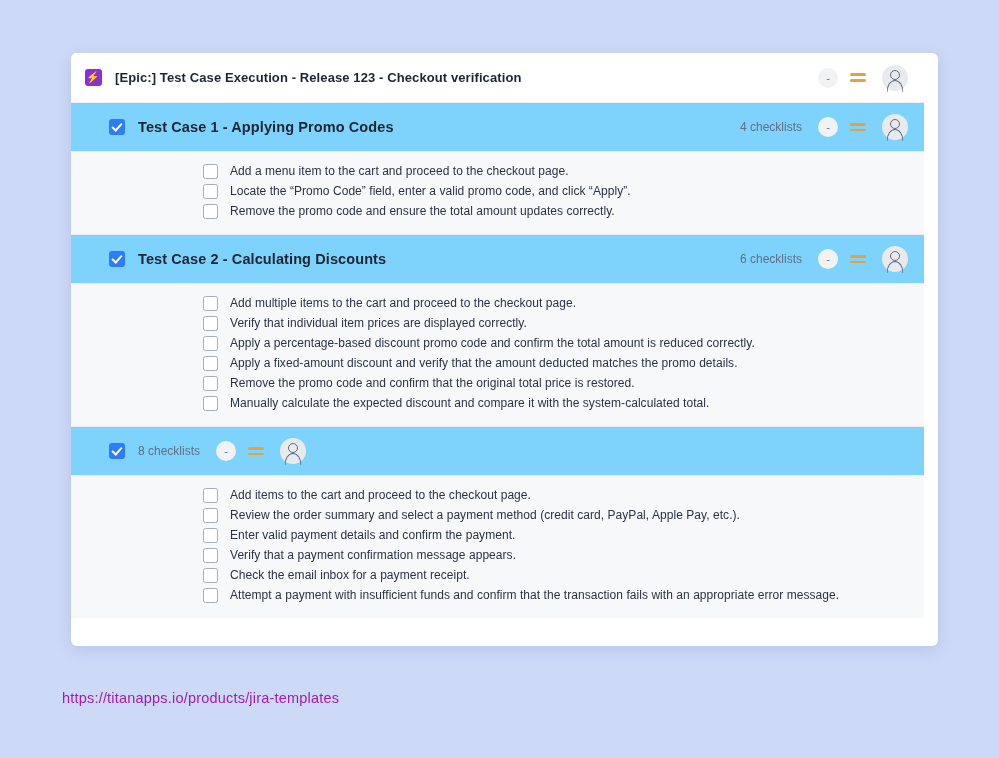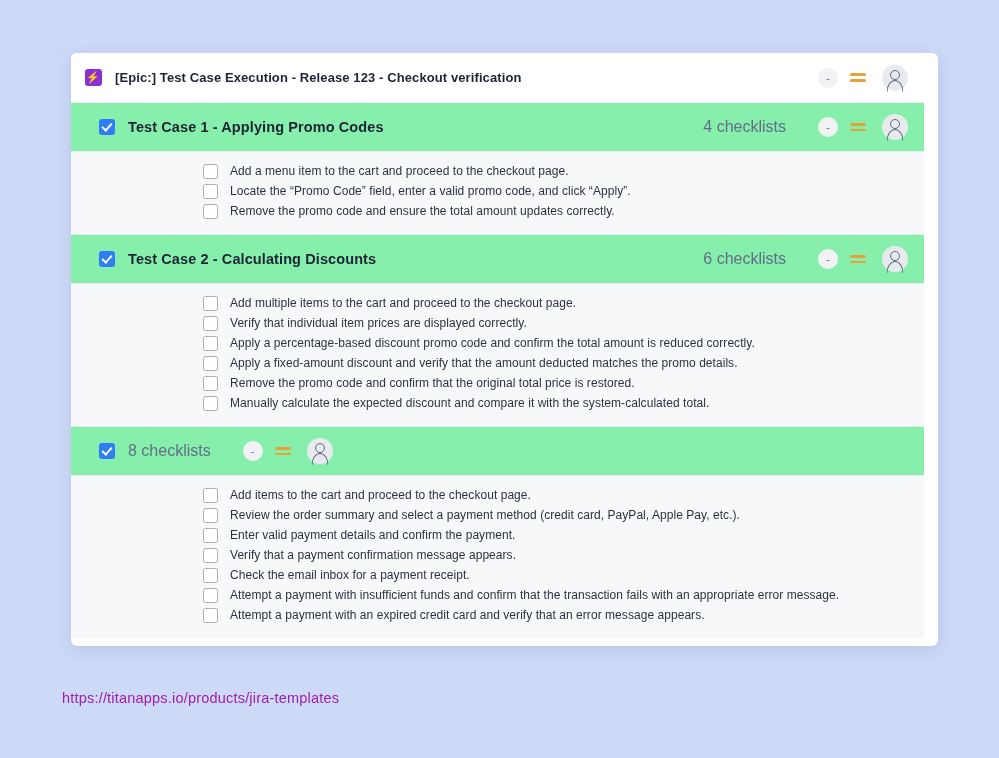--- a/index.html
+++ b/index.html
@@ -67,23 +67,23 @@
     letter-spacing: 0.1px;
     flex: 1 1 auto;
   }
   .row-actions {
     display: flex;
     align-items: center;
     gap: 12px;
     margin-right: 16px;
   }
   .count-label {
-    font-size: 16px;
+    font-size: 12px;
     color: #626f86;
-    margin-right: 20px;
+    margin-right: 4px;
   }
   .pill-btn {
     width: 20px;
     height: 20px;
     border-radius: 50%;
     background: #f1f2f4;
     color: #626f86;
     font-size: 11px;
     line-height: 20px;
     text-align: center;
@@ -138,22 +138,22 @@
     height: 11px;
     border-radius: 50% 50% 0 0 / 100% 100% 0 0;
     border: 1.6px solid #5d6b82;
     border-bottom: none;
   }
   
   .case-header {
     display: flex;
     align-items: center;
     height: 48px;
-    padding-left: 28px;
-    background: #86efac;
+    padding-left: 38px;
+    background: #7dd3fc;
     border-bottom: 1px solid #ebecf0;
   }
   .check-blue {
     width: 16px;
     height: 16px;
     border-radius: 3px;
     background: #2f7df6;
     flex: 0 0 auto;
     margin-right: 13px;
     position: relative;
@@ -331,24 +331,20 @@
         <div class="item-text">Verify that a payment confirmation message appears.</div>
       </div>
       <div class="checklist-item">
         <div class="check-box"></div>
         <div class="item-text">Check the email inbox for a payment receipt.</div>
       </div>
       <div class="checklist-item">
         <div class="check-box"></div>
         <div class="item-text">Attempt a payment with insufficient funds and confirm that the transaction fails with an appropriate error message.</div>
       </div>
-      <div class="checklist-item">
-        <div class="check-box"></div>
-        <div class="item-text">Attempt a payment with an expired credit card and verify that an error message appears.</div>
-      </div>
 
     </div>
 
   </div>
 
   <div class="url">https://titanapps.io/products/jira-templates</div>
 
 </div>
 
 </body></html>

